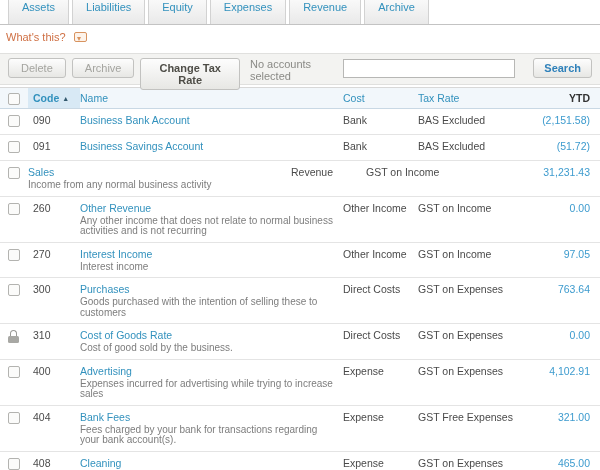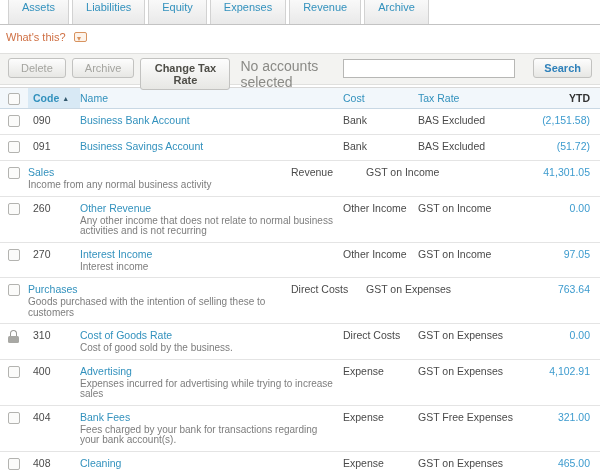--- a/index.html
+++ b/index.html
@@ -23,21 +23,21 @@
   .bubble-icon::after { content:""; position:absolute; left:2px; bottom:-4px; width:0; height:0;
                  border:4px solid transparent; border-top-color:#d8935f; border-left-width:2px; border-right-width:2px; }
 
   
   .toolbar { margin-top:6px; background:#f3f3f1; border-top:1px solid #e0e0de; border-bottom:1px solid #e0e0de;
              display:flex; align-items:flex-start; padding:4px 8px; gap:6px; height:32px; }
   .btn { font-family:"Liberation Sans", sans-serif; font-size:11px; padding:3px 12px; border:1px solid #c2c2c0;
          border-radius:3px; background:linear-gradient(#fdfdfd,#e7e7e4); cursor:pointer; color:#55544e; }
   .btn.disabled { color:#a4a49f; }
   .btn.bold { font-weight:bold; color:#4e4d47; }
-  .status-text { font-size:14px; color:#8a8a86; margin-left:4px; }
+  .status-text { font-size:11px; color:#8a8a86; margin-left:4px; }
   .search-group { margin-left:auto; display:flex; align-items:center; gap:18px; }
   .search-input { width:172px; height:19px; border:1px solid #b7b7b5; background:#fff; font-size:11px; padding:0 4px; }
   .search-btn { font-weight:bold; color:#2f81ba; padding:3px 10px; }
 
   
   .accounts-table { width:100%; margin-top:2px; border-top:1px solid #d8d8d8; font-size:10.5px; }
   .thead { display:flex; background:#f2f7fb; border-bottom:1px solid #c9d8e4; align-items:stretch; }
   .th { padding:4px 0; color:#3291bd; font-size:10.5px; }
   .row { display:flex; border-bottom:1px solid #e4e4e4; align-items:flex-start; }
   .col-cb   { width:28px; flex:none; padding:4px 0 0 8px; }
@@ -139,21 +139,21 @@
     <div class="col-cb cell">
       <span class="checkbox"></span>
       
     </div>
     <div class="col-name cell">
       <a class="account-link">Sales</a>
       <div class="account-desc">Income from any normal business activity</div>
     </div>
     <div class="col-type cell"><span class="cell-text">Revenue</span></div>
     <div class="col-tax cell"><span class="cell-text">GST on Income</span></div>
-    <div class="col-ytd cell"><a class="ytd-link">41,301.05</a></div>
+    <div class="col-ytd cell"><a class="ytd-link">31,231.43</a></div>
   </div>
 
   <div class="row">
     <div class="col-cb cell">
       <span class="checkbox"></span>
       
     </div>
     <div class="col-code cell"><span class="cell-text">260</span></div>
     <div class="col-name cell">
       <a class="account-link">Other Revenue</a>
@@ -177,20 +177,21 @@
     <div class="col-type cell"><span class="cell-text">Other Income</span></div>
     <div class="col-tax cell"><span class="cell-text">GST on Income</span></div>
     <div class="col-ytd cell"><a class="ytd-link">97.05</a></div>
   </div>
 
   <div class="row">
     <div class="col-cb cell">
       <span class="checkbox"></span>
       
     </div>
+    <div class="col-code cell"><span class="cell-text">300</span></div>
     <div class="col-name cell">
       <a class="account-link">Purchases</a>
       <div class="account-desc">Goods purchased with the intention of selling these to customers</div>
     </div>
     <div class="col-type cell"><span class="cell-text">Direct Costs</span></div>
     <div class="col-tax cell"><span class="cell-text">GST on Expenses</span></div>
     <div class="col-ytd cell"><a class="ytd-link">763.64</a></div>
   </div>
 
   <div class="row">

